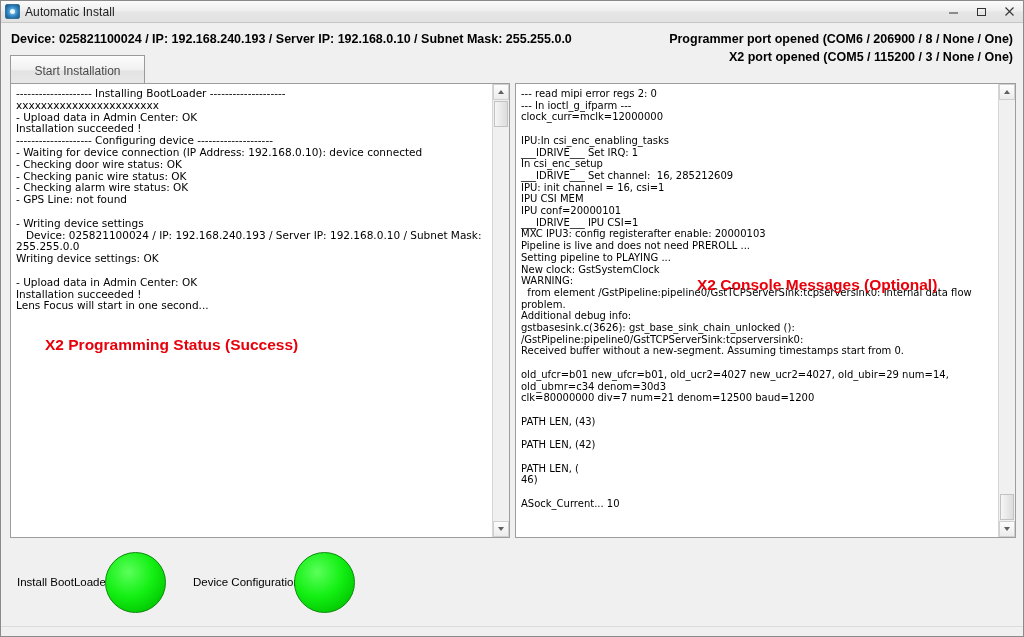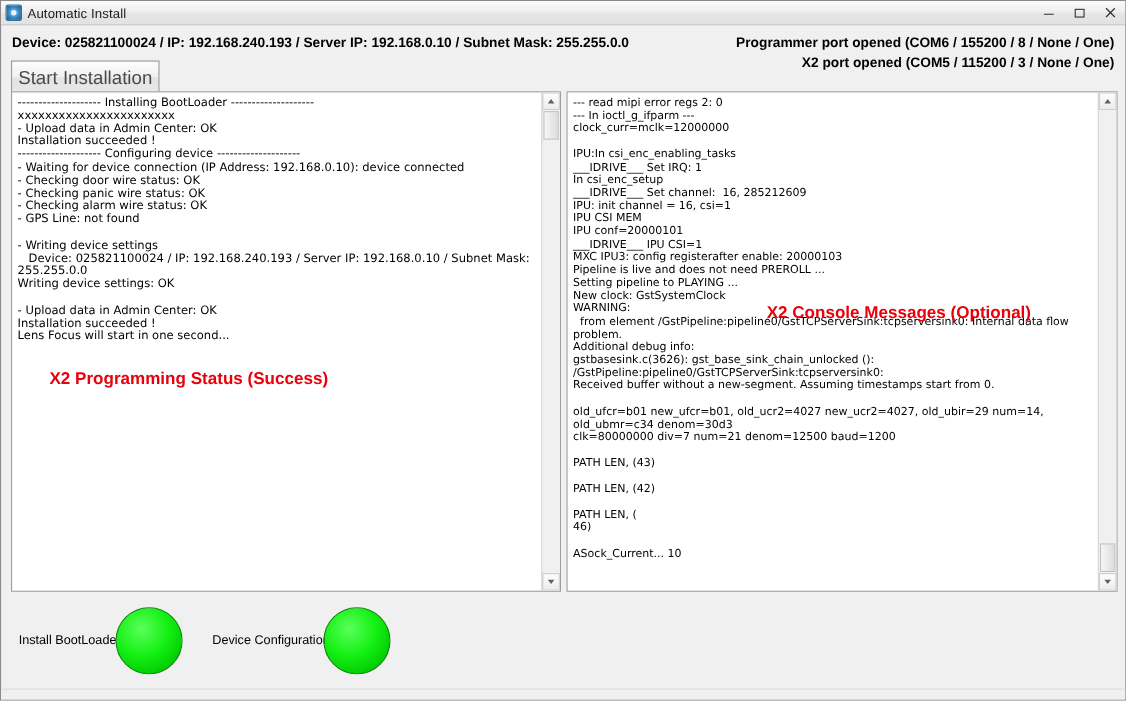--- a/index.html
+++ b/index.html
@@ -108,21 +108,21 @@
   .start-btn {
     position: absolute;
     left: 9px;
     top: 54px;
     width: 135px;
     height: 32px;
     box-sizing: border-box;
     background: linear-gradient(to bottom, #fdfdfd 0%, #f1f1f1 45%, #e3e3e3 50%, #e9e9e9 100%);
     border: 1px solid #9a9a9a;
     color: #4a4a4a;
-    font-size: 17px;
+    font-size: 12px;
     display: flex;
     align-items: center;
     justify-content: center;
     user-select: none;
   }
 
   
   .panel {
     position: absolute;
     top: 82px;
@@ -261,21 +261,21 @@
             <line x1="1.5" y1="1.5" x2="9.5" y2="9.5" stroke="#333" stroke-width="1.1"></line>
             <line x1="9.5" y1="1.5" x2="1.5" y2="9.5" stroke="#333" stroke-width="1.1"></line>
           </svg>
       </div>
     </div>
   </div>
 
   <div class="header">
     <div class="dev-line">Device: 025821100024 / IP: 192.168.240.193 / Server IP: 192.168.0.10 / Subnet Mask: 255.255.0.0</div>
     <div class="port-lines">
-      <div>Programmer port opened (COM6 / 155200 / 8 / None / One)</div>
+      <div>Programmer port opened (COM6 / 206900 / 8 / None / One)</div>
       <div>X2 port opened (COM5 / 115200 / 3 / None / One)</div>
     </div>
   </div>
 
   <div class="start-btn">Start Installation</div>
 
   <div class="panel left">
     <div class="log">-------------------- Installing BootLoader --------------------
 xxxxxxxxxxxxxxxxxxxxxxx
 - Upload data in Admin Center: OK

